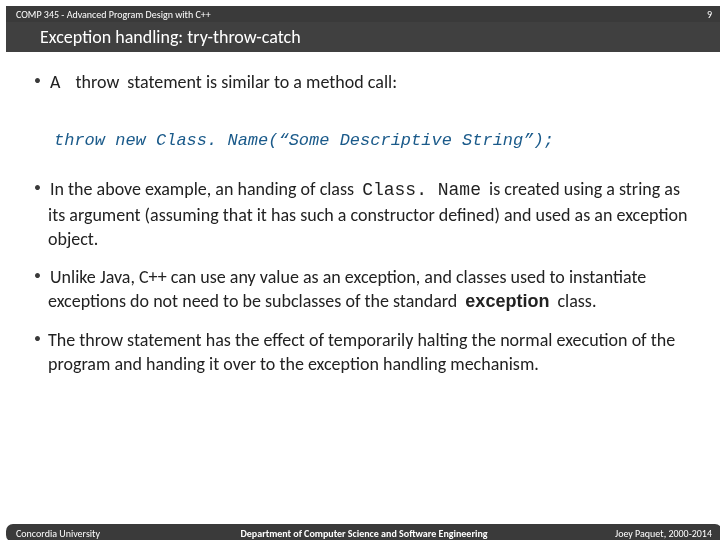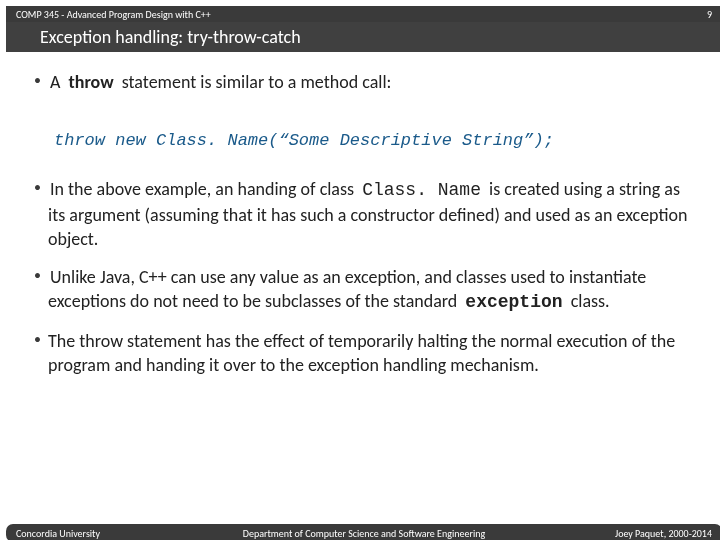--- a/index.html
+++ b/index.html
@@ -8,25 +8,25 @@
   .topbar { height: 16px; background: #3a3a3a; color: #fff; font-size: 10px; display: flex; align-items: center; padding: 0 8px; position: relative; }
   .topbar .course { flex: 1; }
   .topbar .pagenum { position: absolute; right: 8px; }
   .titlebar { height: 30px; background: #404040; color: #fff; display: flex; align-items: center; padding-left: 32px; font-size: 18px; font-weight: 300; }
   .content { flex: 1; padding: 14px 24px 0 24px; color: #222; font-size: 18px; line-height: 1.35; }
   .bullet { display: flex; margin-bottom: 6px; }
   .bullet .dot { width: 14px; flex-shrink: 0; color: #3a3a3a; font-size: 14px; line-height: 1.6; }
   .bullet .txt { flex: 1; }
   .codeblock { margin: 30px 0 18px 22px; font-family: Consolas, "Courier New", monospace; font-style: italic; color: #1a5a8a; font-size: 17px; }
   .code-inline { font-family: Liberation Mono, monospace; }
-  .code-inline-bold { font-family: Liberation Mono, monospace; font-weight: bold; margin-top: 8px; }
-  .bold { font-weight: bold; }
+  .code-inline-bold { font-family: Liberation Sans, sans-serif; font-weight: bold; margin-top: 8px; }
+  .bold { font-weight: normal; margin-left: 7px; }
   .bottombar { height: 18px; background: #3a3a3a; color: #fff; font-size: 10px; display: flex; align-items: center; padding: 0 8px; border-radius: 7px; }
   .bottombar .left { flex: 1; text-align: left; }
-  .bottombar .center { flex: 2; text-align: center; }
+  .bottombar .center { flex: 2; text-align: center; font-weight: bold; }
   .bottombar .right { flex: 1; text-align: right; }
 </style>
 </head>
 <body>
 
 <div class="slide">
 
   <div class="topbar">
     <span class="course">COMP 345 - Advanced Program Design with C++</span>
     <span class="pagenum">9</span>

